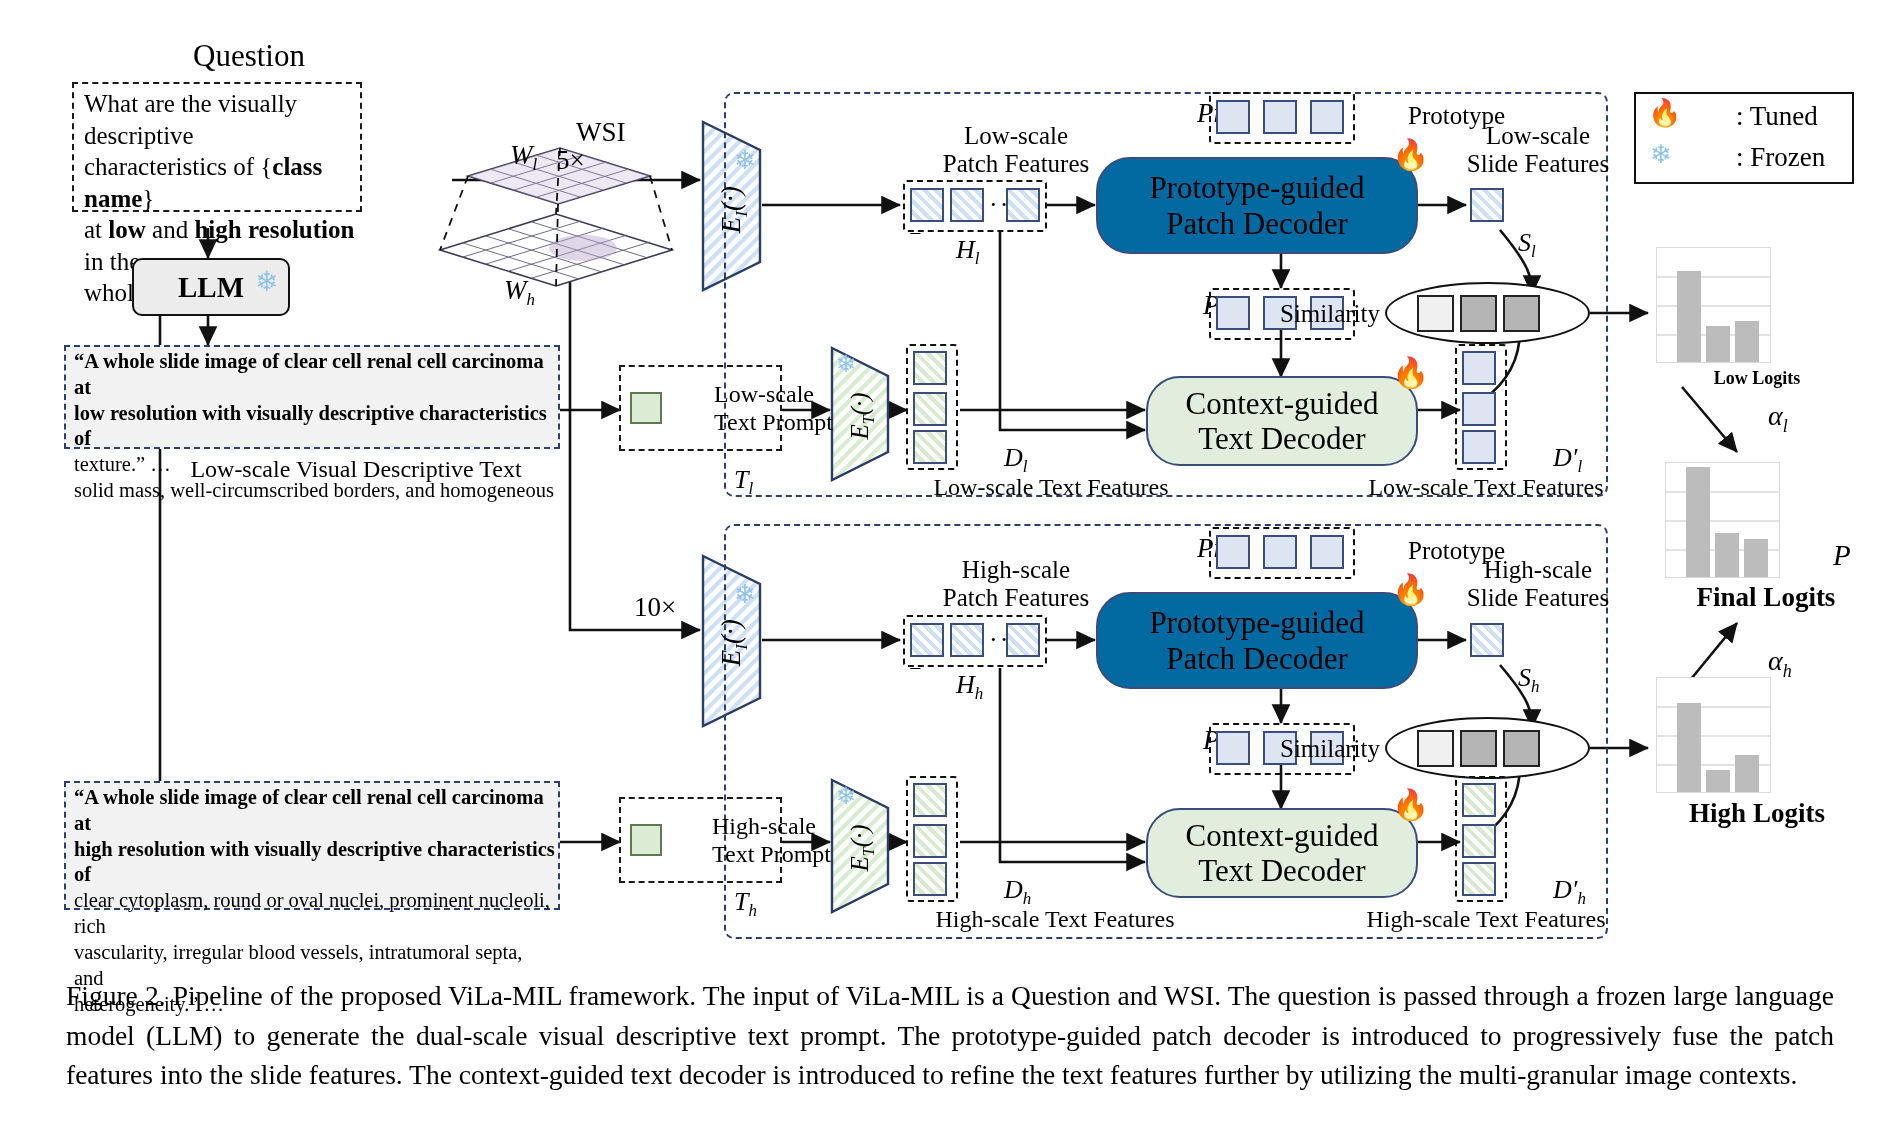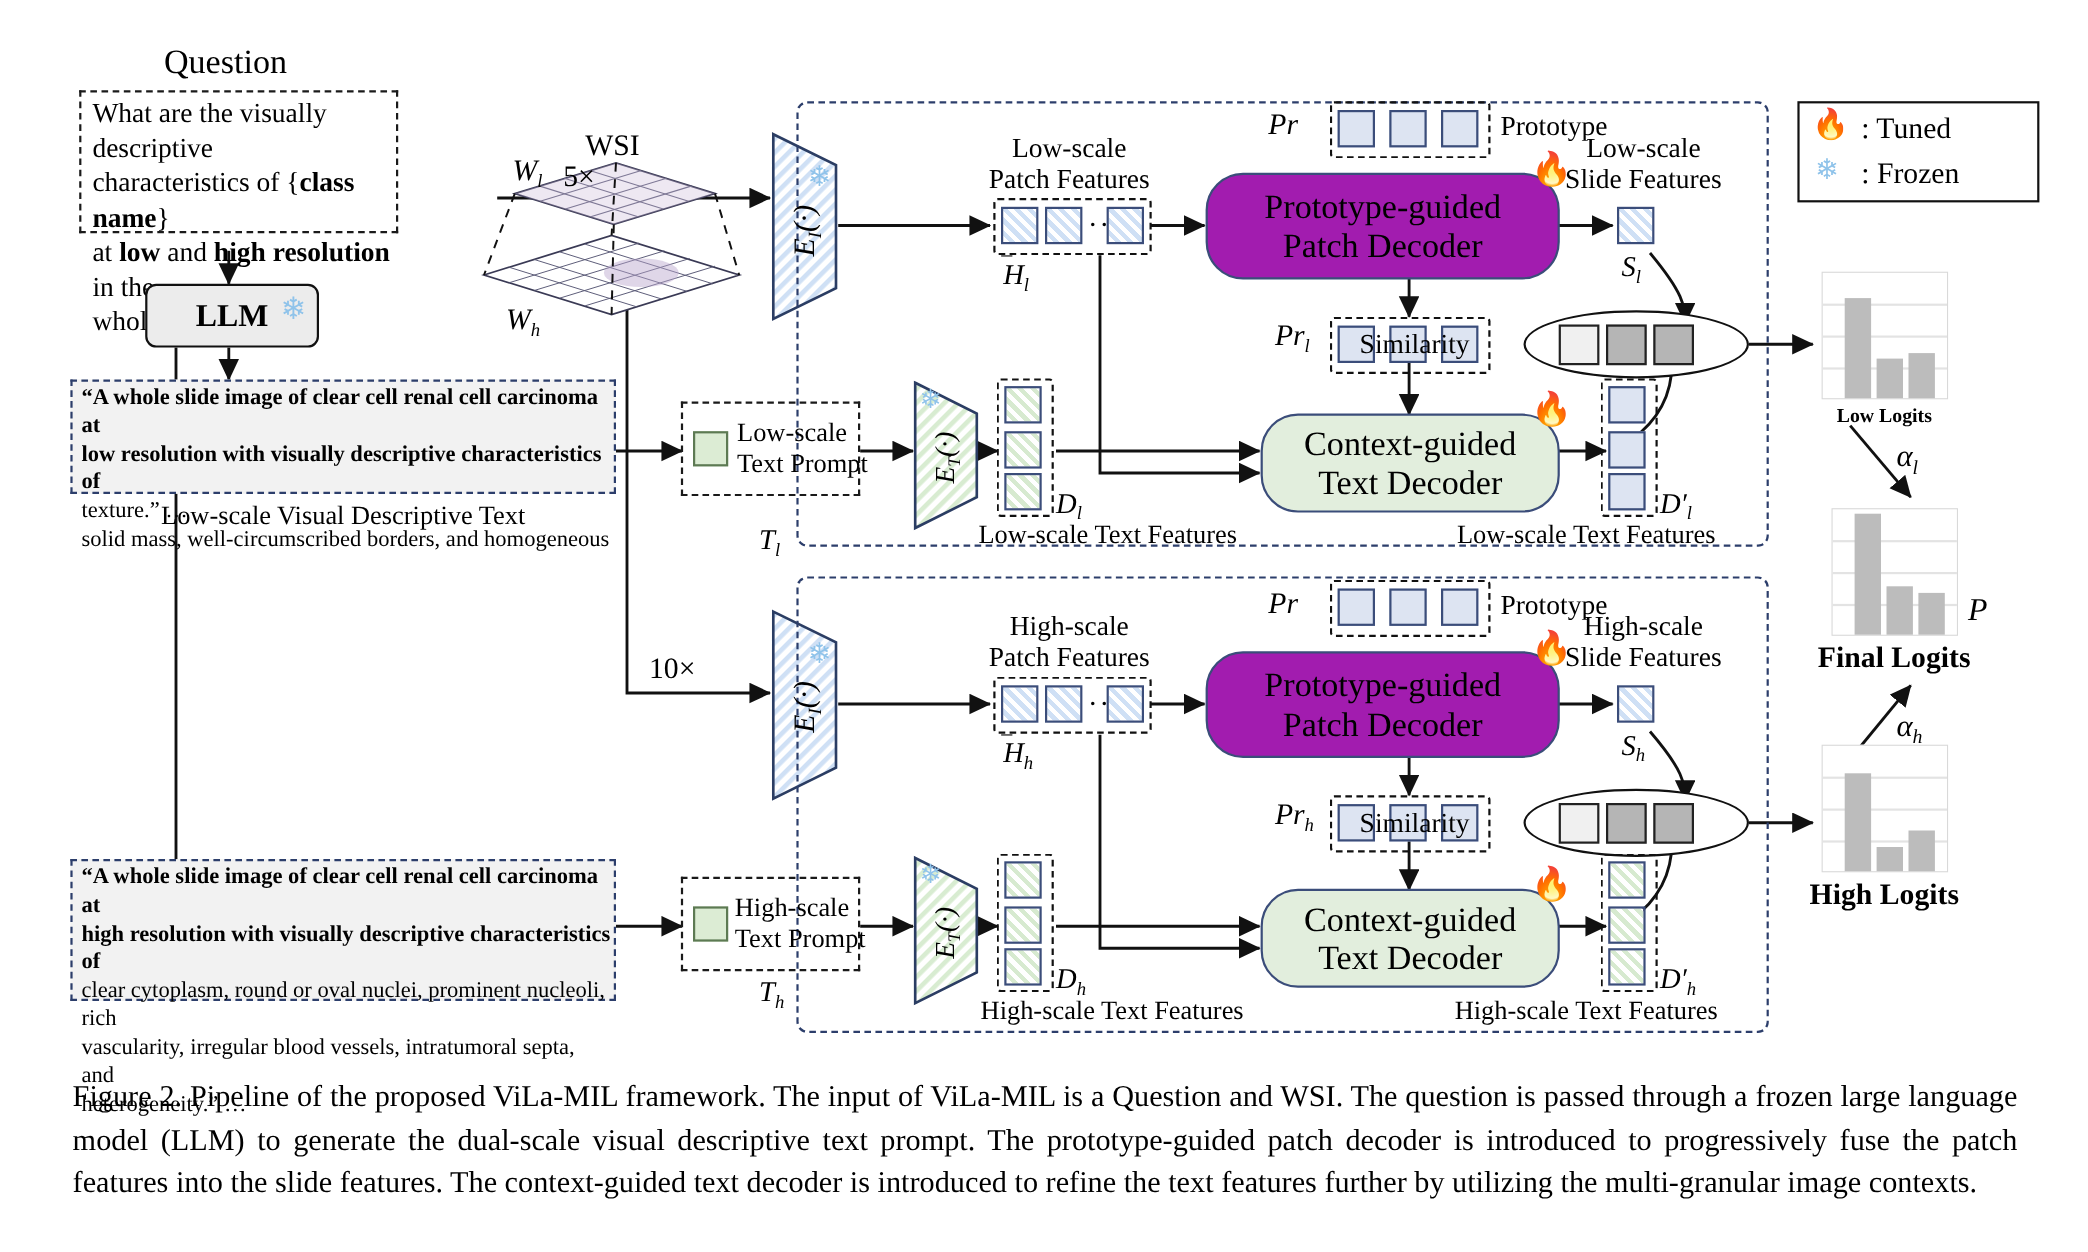--- a/index.html
+++ b/index.html
@@ -4,34 +4,34 @@
 <style>
   html,body{margin:0;padding:0;background:#fff;}
   body{width:1898px;height:1138px;position:relative;
        font-family:"Liberation Serif","DejaVu Serif",serif;color:#000;overflow:hidden;}
   .fig{position:absolute;left:0;top:0;width:1898px;height:1138px;}
   .abs{position:absolute;}
   svg.layer{position:absolute;left:0;top:0;width:1898px;height:1138px;pointer-events:none;}
 
   
   .t{position:absolute;white-space:nowrap;line-height:1.15;}
-  .serif{font-family:"Liberation Serif","DejaVu Serif",serif;}
+  .serif{font-family:"Liberation Serif","DejaVu Serif",serif;margin-left:44px;}
   .bold{font-weight:bold;}
   .ital{font-style:italic;}
 
   
   .dashbox{position:absolute;border:2px dashed #1a1a1a;background:transparent;box-sizing:border-box;}
   .promptbox{position:absolute;border:2px dashed #2c3e6b;background:#f2f2f2;box-sizing:border-box;}
   .llmbox{position:absolute;border:2px solid #111;border-radius:10px;background:#ececec;box-sizing:border-box;
           display:flex;align-items:center;justify-content:center;}
   .panel{position:absolute;border:2.5px dashed #2c3e6b;border-radius:10px;box-sizing:border-box;}
 
   .decoder{position:absolute;border:2px solid #3b4d7a;border-radius:34px;box-sizing:border-box;
            display:flex;flex-direction:column;align-items:center;justify-content:center;}
-  .decoder.blue{background:#a21caf;}
+  .decoder.blue{background:#0369a1;}
   .decoder.green{background:#e2eedd;}
   .decoder .line{font-size:31px;line-height:1.14;}
 
   
   .sq{position:absolute;box-sizing:border-box;border:2px solid #3b4d7a;}
   .sq.plain{background:#dde4f2;}
   .sq.hatchblue{background:
       repeating-linear-gradient(45deg,#ffffff 0px,#ffffff 4px,#cfe0f5 4px,#cfe0f5 8px);}
   .sq.hatchgreen{background:
       repeating-linear-gradient(45deg,#ffffff 0px,#ffffff 4px,#d7ead0 4px,#d7ead0 8px);}
@@ -297,21 +297,21 @@
   <div class="t serif" style="left:1236px;top:300px;font-size:25px;">Similarity</div>
   <div class="ellipse" style="left:1385px;top:282px;width:205px;height:62px;"></div>
   <div class="sq gray1" style="left:1417px;top:295px;width:37px;height:37px;"></div>
   <div class="sq gray2" style="left:1460px;top:295px;width:37px;height:37px;"></div>
   <div class="sq gray2" style="left:1503px;top:295px;width:37px;height:37px;"></div>
 
   <div class="sq green" style="left:630px;top:392px;width:32px;height:32px;"></div>
   <div class="dashbox" style="left:619px;top:365px;width:163px;height:86px;"></div>
   <div class="t serif" style="left:670px;top:381px;font-size:24px;">Low-scale</div>
   <div class="t serif" style="left:670px;top:409px;font-size:24px;">Text Prompt</div>
-  <div class="t serif ital" style="left:690px;top:476px;font-size:26px;">
+  <div class="t serif ital" style="left:690px;top:465px;font-size:26px;">
     <span>T</span><sub style="font-size:17px;">l</sub>
   </div>
 
   <div class="enclabel" style="left:822px;top:400px;width:80px;text-align:center;font-size:25px;">
     <span class="ital">E</span><sub class="ital" style="font-size:16px;">T</sub><span>(·)</span>
   </div>
   <div class="snow" style="left:836px;top:352px;font-size:24px;">❄</div>
 
   <div class="groupdash" style="left:906px;top:344px;width:52px;height:126px;"></div>
   <div class="sq hatchgreen" style="left:913px;top:351px;width:34px;height:34px;"></div>

